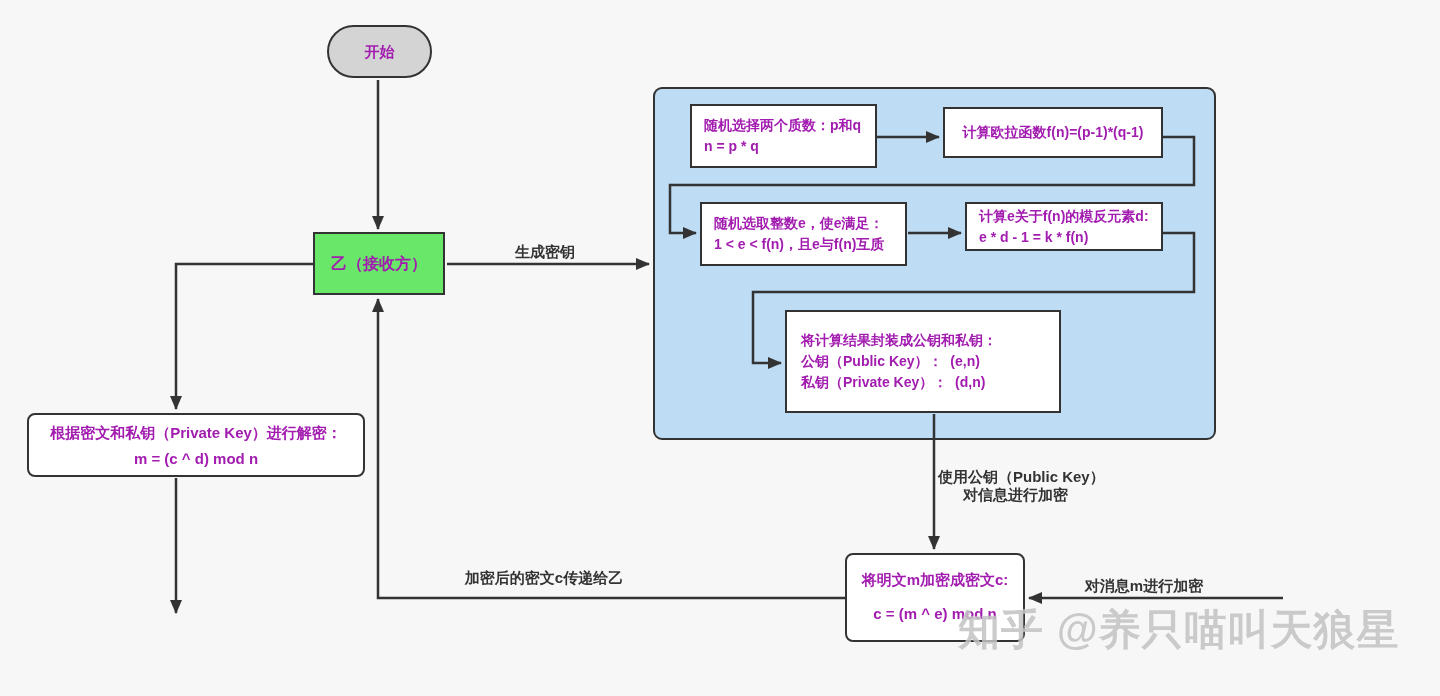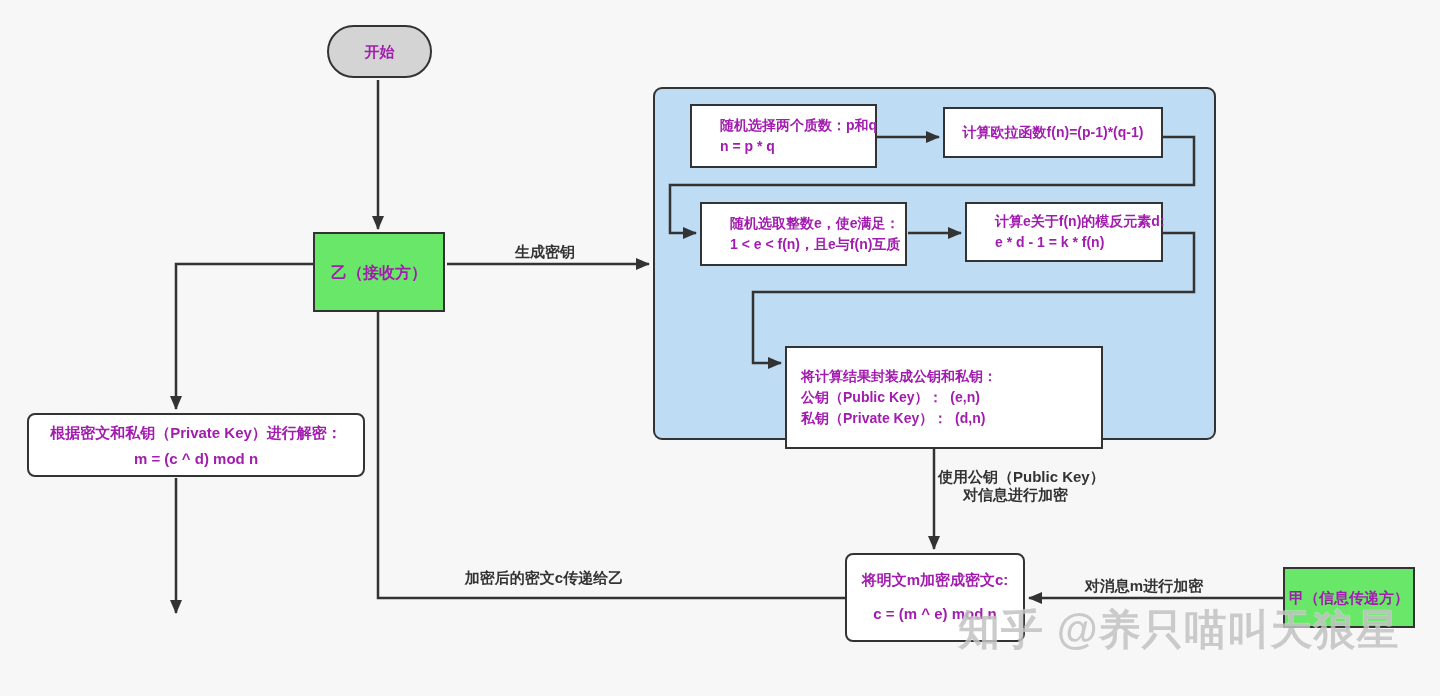--- a/index.html
+++ b/index.html
@@ -16,21 +16,21 @@
   .node{
     position:absolute;z-index:3;box-sizing:border-box;border:2.5px solid #333;
     background:#fff;display:flex;flex-direction:column;justify-content:center;
     font-weight:700;font-size:14px;line-height:21px;color:#a21caf;
   }
   .node.pill{background:#d4d4d4;border-radius:27px;align-items:center;font-size:15px;}
   .node.green{background:#69e769;align-items:center;font-size:16px;}
   .node.green.small{font-size:15px;}
   .node.rounded{border-radius:8px;}
   .node .ln{white-space:pre;}
-  .pad-left{padding-left:28px;align-items:flex-start;}
+  .pad-left{padding-left:12px;align-items:flex-start;}
   .center-lines{align-items:center;text-align:center;}
   .edge-label{
     position:absolute;z-index:4;font-weight:700;font-size:15px;color:#333;
     text-align:center;line-height:18px;white-space:nowrap;
   }
   .watermark{
     position:absolute;z-index:6;font-weight:700;font-size:42px;letter-spacing:1px;
     color:#c3c3c3;opacity:0.85;white-space:nowrap;
     text-shadow:0 0 1px #ffffff;
   }
@@ -61,48 +61,45 @@
       <path d="M1283,598 H1029" marker-end="url(#arr)"></path>
       <path d="M845,598 H378 V299" marker-end="url(#arr)"></path>
     </g>
   </svg>
 
   <div class="node pill" style="left:327px;top:25px;width:105px;height:53px;">
     <span class="ln">开始</span>
   </div>
 
 
-  <div class="node green" style="left:313px;top:232px;width:132px;height:80px;align-items:center;">
+  <div class="node green" style="left:313px;top:232px;width:132px;height:63px;align-items:center;">
     <span class="ln">乙（接收方）</span>
   </div>
 
-  <div class="node green small" style="left:1283px;top:567px;width:132px;height:61px;">
-    <span class="ln">甲（信息传递方）</span>
-  </div>
 
   <div class="node pad-left" style="left:690px;top:104px;width:187px;height:64px;">
     <span class="ln">随机选择两个质数：p和q</span>
     <span class="ln">n = p * q</span>
   </div>
 
   <div class="node center-lines" style="left:943px;top:107px;width:220px;height:51px;">
     <span class="ln">计算欧拉函数f(n)=(p-1)*(q-1)</span>
   </div>
 
   <div class="node pad-left" style="left:700px;top:202px;width:207px;height:64px;">
     <span class="ln">随机选取整数e，使e满足：</span>
     <span class="ln">1 &lt; e &lt; f(n)，且e与f(n)互质</span>
   </div>
 
-  <div class="node pad-left" style="left:965px;top:202px;width:198px;height:60px;">
+  <div class="node pad-left" style="left:965px;top:202px;width:198px;height:49px;">
     <span class="ln">计算e关于f(n)的模反元素d:</span>
     <span class="ln">e * d - 1 = k * f(n)</span>
   </div>
 
-  <div class="node pad-left" style="left:785px;top:310px;width:318px;height:103px;padding-left:14px;margin-top:36px;">
+  <div class="node pad-left" style="left:785px;top:310px;width:276px;height:103px;padding-left:14px;">
     <span class="ln">将计算结果封装成公钥和私钥：</span>
     <span class="ln">公钥（Public Key）：  (e,n)</span>
     <span class="ln">私钥（Private Key）：  (d,n)</span>
   </div>
 
   <div class="node rounded center-lines" style="left:27px;top:413px;width:338px;height:64px;justify-content:space-between;padding:7px 0 6px 0;font-size:15px;">
     <span class="ln">根据密文和私钥（Private Key）进行解密：</span>
     <span class="ln">m = (c ^ d) mod n</span>
   </div>
 

